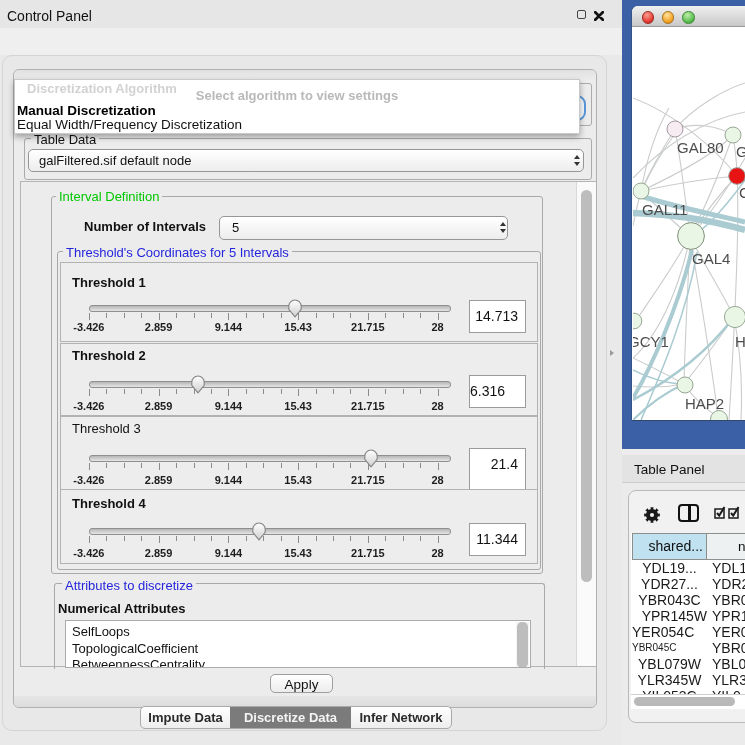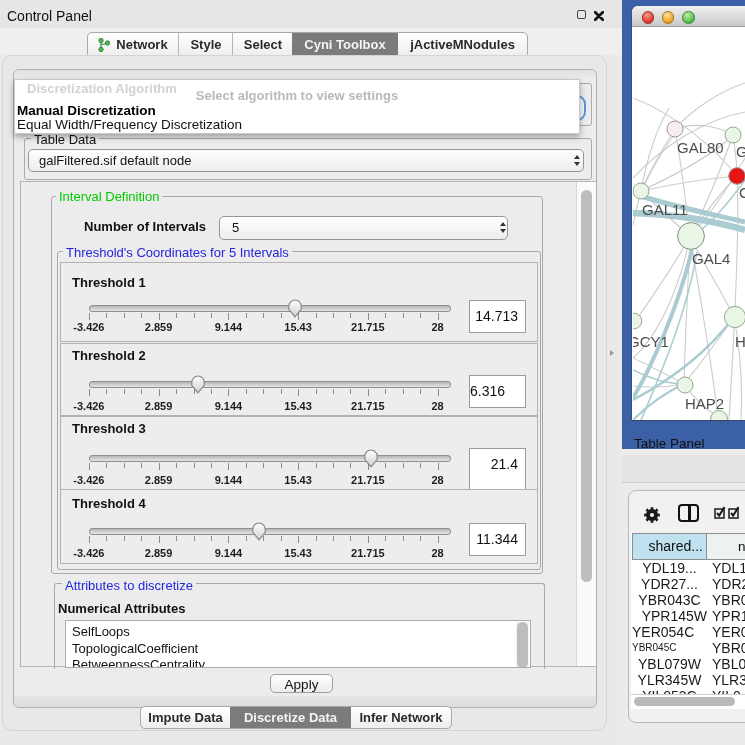--- a/index.html
+++ b/index.html
@@ -11,33 +11,20 @@
 <div id="root">
 
   <div class="abs" style="left:0;top:0;width:622px;height:28px;background:#e6e6e6"></div>
   <div class="abs" style="left:0;top:28px;width:622px;height:27px;background:#efefef"></div>
   <div class="abs" style="left:7px;top:8px;font-size:14px;color:#111">Control Panel</div>
   <div class="abs" style="left:577px;top:10px;width:7px;height:7px;border:1.8px solid #444;border-radius:2px"></div>
   <svg class="abs" style="left:594px;top:11px" width="10" height="10" viewBox="0 0 10 10">
       <path d="M1.2,1.2 L8.8,8.8 M8.8,1.2 L1.2,8.8" stroke="#111" stroke-width="2.7" stroke-linecap="round"></path>
     </svg>
 
-  <div class="abs" style="left:87px;top:32px;width:439px;height:24px;background:linear-gradient(#ffffff,#ededed);border:1px solid #a9a9a9;border-radius:5px;box-shadow:0 1px 1px rgba(0,0,0,0.1)">
-    <div class="seg" style="left:0;width:90px"><span style="padding-left:18px">Network</span></div>
-    <div class="seg" style="left:90px;width:54px;border-left:1px solid #b5b5b5">Style</div>
-    <div class="seg" style="left:144px;width:60px;border-left:1px solid #b5b5b5">Select</div>
-    <div class="seg" style="left:204px;width:106px;background:#7b7b7b;color:#f4f4f4">Cyni Toolbox</div>
-    <div class="seg" style="left:310px;width:129px;border-radius:0 5px 5px 0">jActiveMNodules</div>
-    <svg class="abs" style="left:9px;top:4px" width="14" height="16" viewBox="0 0 14 16">
-      <path d="M4,4 L4,12 M4,8 L10,6" stroke="#3f8f3f" stroke-width="1.3" fill="none"></path>
-      <circle cx="4" cy="3.5" r="2.2" fill="#56b356" stroke="#2e7d32" stroke-width="0.8"></circle>
-      <circle cx="4" cy="12.5" r="2.2" fill="#56b356" stroke="#2e7d32" stroke-width="0.8"></circle>
-      <circle cx="10.5" cy="6" r="2.2" fill="#56b356" stroke="#2e7d32" stroke-width="0.8"></circle>
-    </svg>
-  </div>
 
   <div class="abs" style="left:2px;top:55px;width:605px;height:676px;background:#e8e8e8;border:1px solid #d4d4d4;border-radius:10px;box-sizing:border-box"></div>
   <div class="abs" style="left:13px;top:69px;width:584px;height:639px;background:#ececec;border:1px solid #b0b0b0;border-radius:6px;box-sizing:border-box"></div>
   <div class="abs" style="left:14px;top:70px;width:582px;height:10px;background:linear-gradient(#e1e1e1,#ececec);border-radius:6px 6px 0 0"></div>
   <div class="abs" style="left:14px;top:696px;width:582px;height:11px;background:linear-gradient(#e6e6e6,#dcdcdc);border-radius:0 0 6px 6px"></div>
 
   <div class="abs" style="left:24px;top:83px;width:568px;height:43px;border:1px solid #ababab;border-radius:3px;box-sizing:border-box"></div>
   <div class="abs" style="left:556px;top:95px;width:30px;height:26px;background:#f5f8fc;border:2.5px solid #5a96d8;border-radius:9px;box-sizing:border-box"></div>
 
   <div class="abs" style="left:24px;top:138px;width:568px;height:42px;border:1px solid #ababab;border-radius:3px;box-sizing:border-box"></div>
@@ -138,21 +125,21 @@
           <linearGradient id="thg343" x1="0" y1="0" x2="0" y2="1">
       <stop offset="0" stop-color="#ffffff"></stop>
             <stop offset="1" stop-color="#cfcfcf"></stop>
     </linearGradient>
         </defs>
     <path d="M1.8,7.2 a6.2,6.2 0 0 1 12.4,0 l0,3.2 L8,17.8 L1.8,10.4 Z" fill="url(#thg343)" stroke="#838383" stroke-width="1.1"></path>
   </svg>
   <div style="position:absolute;left:408px;top:31px;width:57px;height:33px;background:#fff;border:1px solid #9b9b9b;box-sizing:border-box;font-size:14px;color:#111;line-height:31px;text-align:right;padding-right:25px">6.316</div>
 </div>
 <div style="position:absolute;left:60px;top:416px;width:476px;height:72px;background:#ededed;border:1px solid #b2b2b2">
-  <div style="position:absolute;left:11px;top:4px;font-size:13px;font-weight:bold;color:#111">Threshold 3</div>
+  <div style="position:absolute;left:11px;top:4px;font-size:13px;font-weight:normal;color:#111">Threshold 3</div>
   <div style="position:absolute;left:28px;top:38px;width:360px;height:5px;border:1px solid #8f8f8f;border-radius:3px;background:linear-gradient(#b6b6b6,#e6e6e6)"></div>
   <div style="position:absolute;left:27.9px;top:46px;width:1px;height:7px;background:#8b8b8b"></div>
       <div style="position:absolute;left:45.3px;top:46px;width:1px;height:5px;background:#8b8b8b"></div>
       <div style="position:absolute;left:62.8px;top:46px;width:1px;height:5px;background:#8b8b8b"></div>
       <div style="position:absolute;left:80.2px;top:46px;width:1px;height:5px;background:#8b8b8b"></div>
       <div style="position:absolute;left:97.6px;top:46px;width:1px;height:7px;background:#8b8b8b"></div>
       <div style="position:absolute;left:115.1px;top:46px;width:1px;height:5px;background:#8b8b8b"></div>
       <div style="position:absolute;left:132.5px;top:46px;width:1px;height:5px;background:#8b8b8b"></div>
       <div style="position:absolute;left:149.9px;top:46px;width:1px;height:5px;background:#8b8b8b"></div>
       <div style="position:absolute;left:167.4px;top:46px;width:1px;height:7px;background:#8b8b8b"></div>
@@ -320,21 +307,21 @@
     <text x="9" y="187">GAL11</text>
     <text x="59" y="236">GAL4</text>
     <text x="-5" y="319">GCY1</text>
     <text x="102" y="319">H</text>
     <text x="52" y="381">HAP2</text>
   </g>
 </svg>
 
   <div class="abs" style="left:622px;top:449px;width:123px;height:6px;background:#ececec"></div>
   <div class="abs" style="left:622px;top:455px;width:123px;height:27px;background:#e3e3e3;border-bottom:1px solid #cdcdcd"></div>
-  <div class="abs" style="left:634px;top:436px;font-size:13.5px;color:#111">Table Panel</div>
+  <div class="abs" style="left:634px;top:462px;font-size:13.5px;color:#111">Table Panel</div>
   <div class="abs" style="left:622px;top:483px;width:123px;height:262px;background:#ebebeb"></div>
 
   <div class="abs" style="left:628px;top:490px;width:130px;height:231px;background:#f1f1f1;border:1.5px solid #b9b9b9;border-radius:8px"></div>
   <div class="abs" style="left:631px;top:533px;width:114px;height:175px;background:#fff"></div>
 
   <svg class="abs" style="left:644px;top:507px" width="16" height="16" viewBox="0 0 20 20">
     <path fill-rule="evenodd" fill="#1a1a1a" d="M19.81,8.05 L19.81,11.95 L17.45,11.48 L16.32,14.22 L18.31,15.56 L15.56,18.31 L14.22,16.32 L11.48,17.45 L11.95,19.81 L8.05,19.81 L8.52,17.45 L5.78,16.32 L4.44,18.31 L1.69,15.56 L3.68,14.22 L2.55,11.48 L0.19,11.95 L0.19,8.05 L2.55,8.52 L3.68,5.78 L1.69,4.44 L4.44,1.69 L5.78,3.68 L8.52,2.55 L8.05,0.19 L11.95,0.19 L11.48,2.55 L14.22,3.68 L15.56,1.69 L18.31,4.44 L16.32,5.78 L17.45,8.52 Z M10,7.4 a2.6,2.6 0 1 0 0,5.2 a2.6,2.6 0 0 0 0-5.2 Z"></path>
   </svg>
   <div class="abs" style="left:678px;top:504px;width:17px;height:14px;border:2.6px solid #111;border-radius:4px"></div>
   <div class="abs" style="left:688px;top:506px;width:2.6px;height:15px;background:#111"></div>

